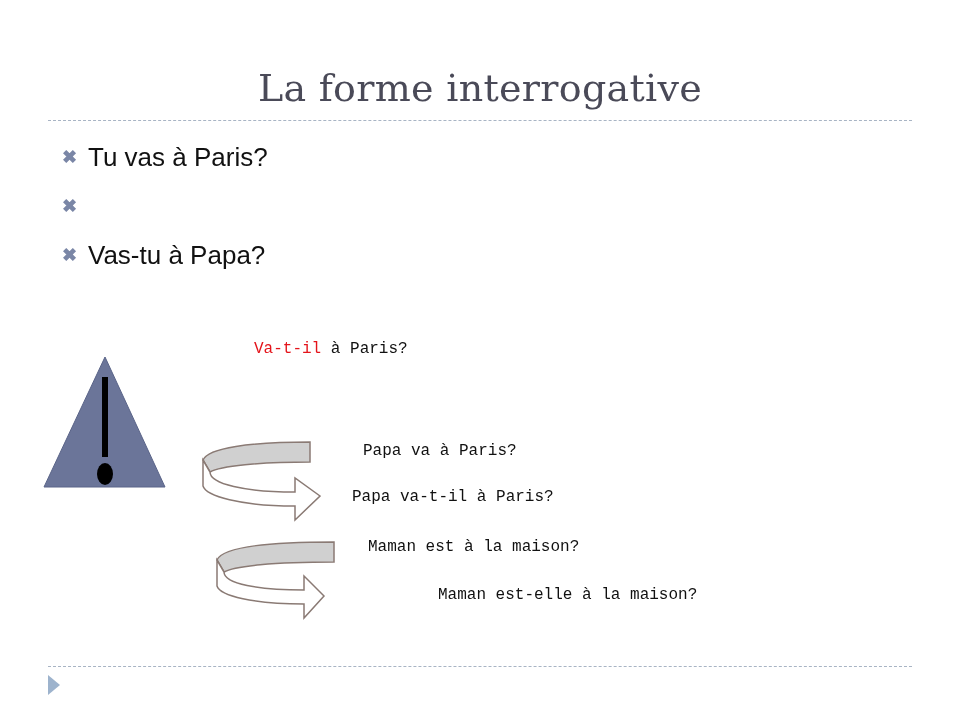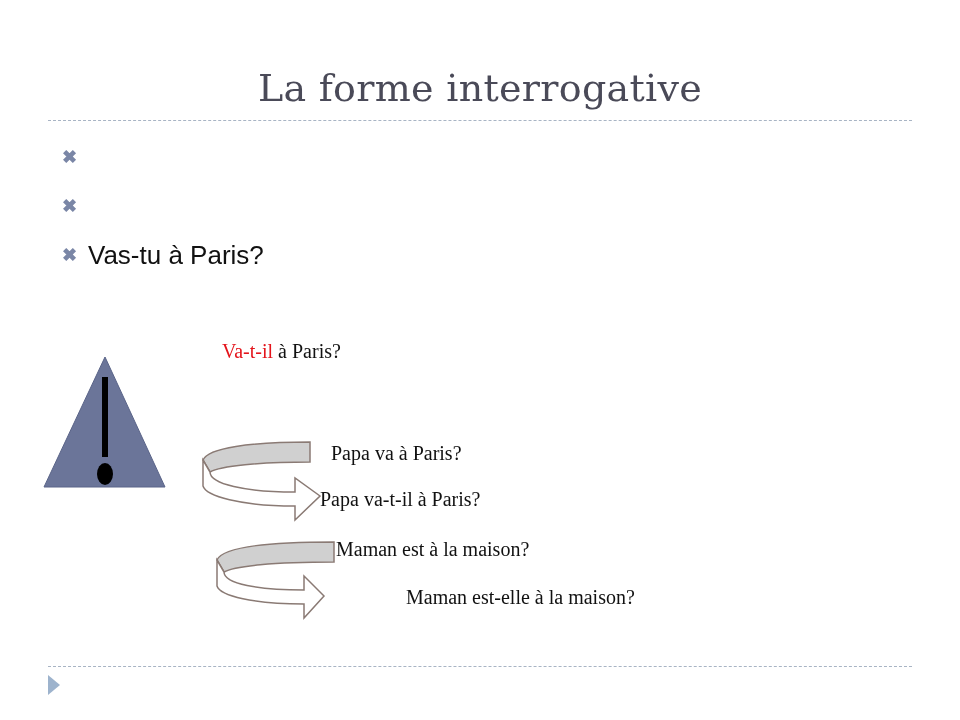--- a/index.html
+++ b/index.html
@@ -19,46 +19,48 @@
   .bullets { position:absolute; left:62px; top:136px; }
   .bullet {
     position:relative; height:49px; line-height:42px;
     font-family:"Liberation Sans", sans-serif; font-size:26px; color:#111;
     padding-left:26px;
   }
   .bullet .x {
     position:absolute; left:0; top:0; font-size:18px; color:#7a86a6; font-weight:bold;
   }
   .line {
-    position:absolute; font-family:Liberation Serif, serif; font-size:20px; color:#111;
+    position:absolute; font-family:Liberation Mono, monospace; font-size:16px; color:#111;
     white-space:nowrap;
+    margin-left:32px;
   }
   .red { color:#e4141b; }
   .warning { position:absolute; left:42px; top:355px; }
   .arrow { position:absolute; }
   .nav-arrow { position:absolute; left:48px; top:675px; width:0; height:0;
     border-top:10px solid transparent; border-bottom:10px solid transparent; border-left:12px solid #9db3cd; }
 </style>
 </head>
 <body>
 
 <div class="slide">
   <div class="title">La forme interrogative</div>
   <div class="rule top"></div>
 
   <div class="bullets">
     <div class="bullet">
       <span class="x">✖</span>
+      <span>Tu vas à Paris?</span>
     </div>
     <div class="bullet">
       <span class="x">✖</span>
     </div>
     <div class="bullet">
       <span class="x">✖</span>
-      <span>Vas-tu à Paris?</span>
+      <span>Vas-tu à Papa?</span>
     </div>
   </div>
 
   <div class="line" style="left:222px; top:340px;">
     <span class="red">Va-t-il</span><span> à Paris?</span>
   </div>
 
   <svg class="warning" width="126" height="134" viewBox="0 0 126 134">
     <polygon points="63,2 123,132 2,132" fill="#6b7599" stroke="#5a6488" stroke-width="1"></polygon>
     <rect x="60" y="22" width="6" height="80" fill="#000"></rect>

